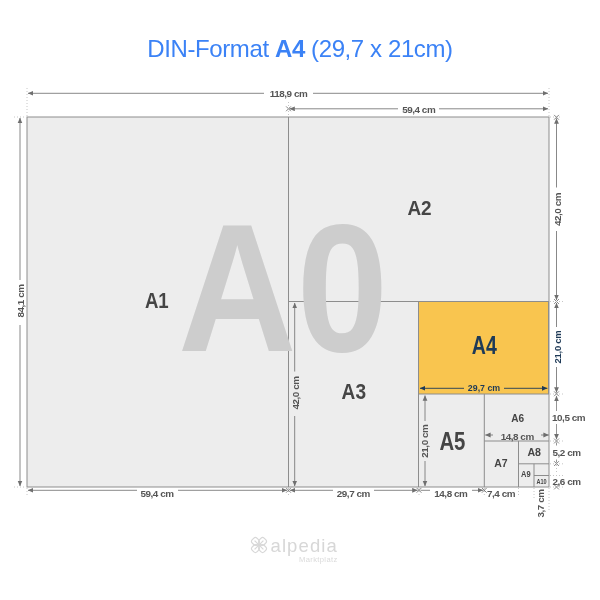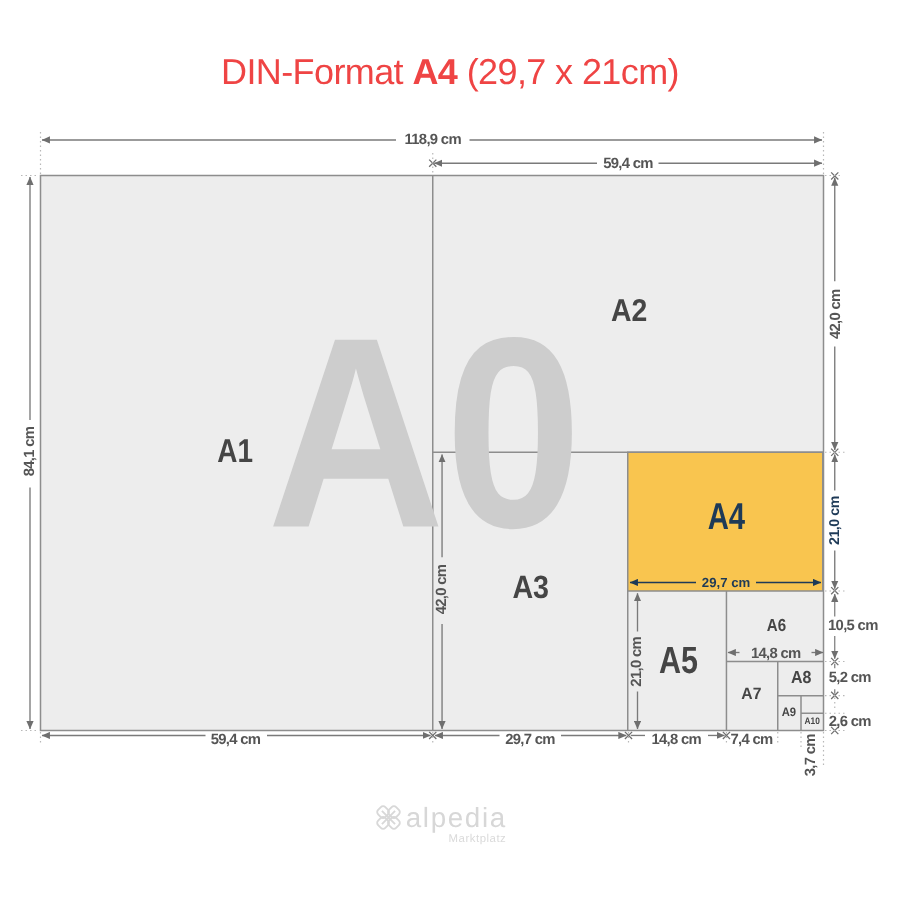--- a/index.html
+++ b/index.html
@@ -1,20 +1,20 @@
 <!DOCTYPE html>
 <html><head>
 <meta charset="utf-8">
 <style>
   html,body{margin:0;padding:0;background:#ffffff;}
   *{-webkit-font-smoothing:antialiased;}
   #page{position:relative;width:600px;height:600px;background:#ffffff;overflow:hidden;
         font-family:"Liberation Sans",sans-serif;}
   #title{position:absolute;top:35px;left:0;width:600px;text-align:center;
-         font-size:24px;letter-spacing:-0.4px;color:#ef4444;}
+         font-size:24px;letter-spacing:-0.4px;color:#3b82f6;}
   svg text{font-family:"Liberation Sans",sans-serif;}
   text.dt{font-size:9.9px;font-weight:bold;fill:#555555;letter-spacing:-0.45px;}
 </style>
 </head>
 <body>
 <div id="page">
 
   <div id="title">DIN-Format <b>A4</b> (29,7 x 21cm)</div>
 
   <svg width="600" height="600" viewBox="0 0 600 600" style="position:absolute;left:0;top:0;">

